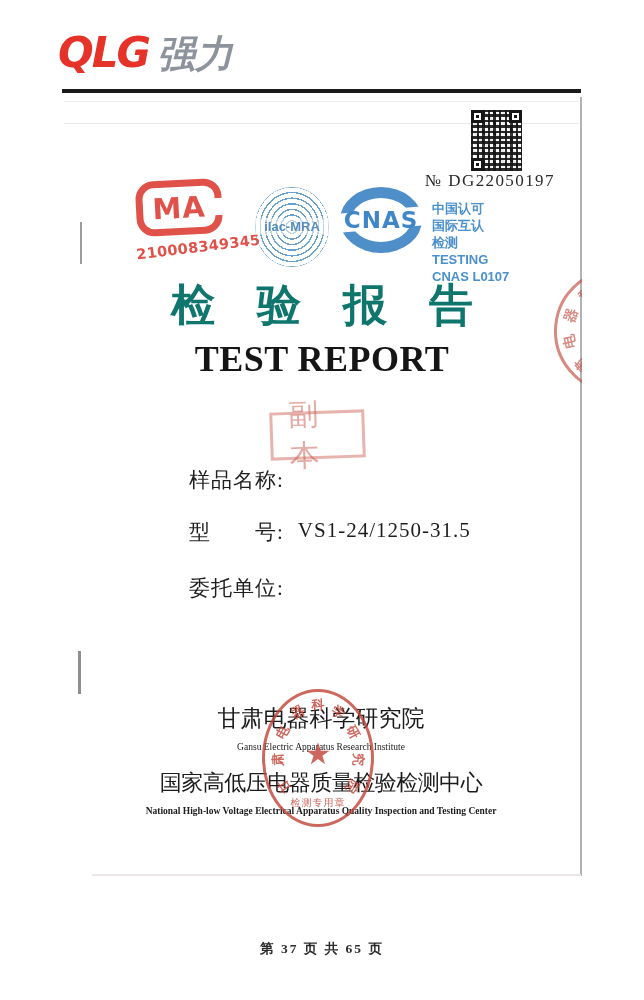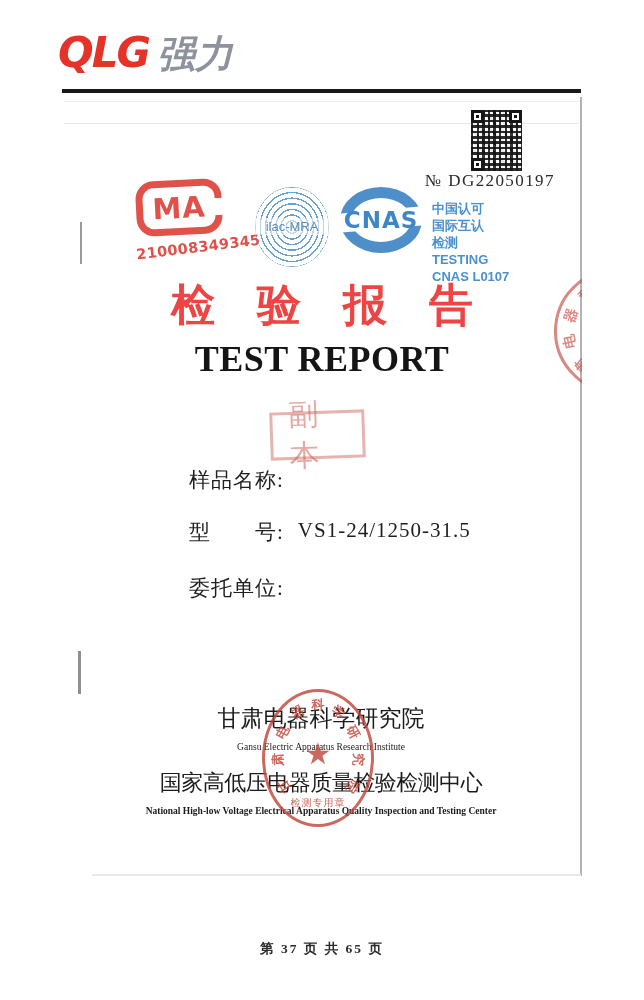--- a/index.html
+++ b/index.html
@@ -43,35 +43,35 @@
     display:flex;align-items:center;justify-content:center;position:relative;transform:rotate(-3deg)}
   .cma-box::after{content:"";position:absolute;right:-9px;top:13px;width:11px;height:17px;background:#fff}
   .cma-ma{font-family:"DejaVu Sans",sans-serif;font-weight:bold;font-size:29px;color:var(--cma-red);letter-spacing:1px}
   .cma-num{margin-top:4px;font-family:"DejaVu Sans",sans-serif;font-weight:bold;font-size:14.5px;
     color:var(--cma-red);transform:rotate(-7deg);letter-spacing:.3px;white-space:nowrap}
 
   .ilac{left:255px;top:187px;width:74px;height:80px;border-radius:50%;opacity:.9;
     background:repeating-radial-gradient(ellipse at 50% 50%,#5b97c8 0 1.3px,rgba(255,255,255,0) 1.3px 5.2px)}
   .ilac-band{position:absolute;left:-4px;right:-4px;top:31px;height:17px;background:rgba(255,255,255,.55);
     display:flex;align-items:center;justify-content:center}
-  .ilac-txt{font-family:"Liberation Sans",sans-serif;font-weight:normal;font-size:13px;color:#447fb4;letter-spacing:0}
+  .ilac-txt{font-family:"Liberation Sans",sans-serif;font-weight:bold;font-size:13px;color:#447fb4;letter-spacing:0}
 
   .cnas{left:336px;top:186px;width:90px;height:68px}
   .cnas-ring{position:absolute;left:4px;top:1px;width:82px;height:66px;border-radius:50%;
     border:11px solid #3f86c6;opacity:.92}
   .cnas-band{position:absolute;left:-3px;right:-3px;top:24px;height:19px;background:#fff;transform:rotate(-5deg)}
   .cnas-txt{position:absolute;left:0;right:0;top:21px;text-align:center;
     font-family:"DejaVu Sans",sans-serif;font-weight:800;font-size:23px;color:#3f86c6;letter-spacing:1px}
 
   .accred{left:432px;top:200px;font-family:"Liberation Sans",sans-serif;font-weight:bold;
     font-size:13px;line-height:17px;color:#4a90cc}
 
   
   .title-cn{left:0;top:282px;width:644px;text-align:center;font-size:44px;line-height:48px;
-    font-weight:600;letter-spacing:42px;padding-left:42px;color:#ef4444}
+    font-weight:600;letter-spacing:42px;padding-left:42px;color:#0f766e}
   .title-en{left:0;top:338px;width:644px;text-align:center;font-size:36px;line-height:42px;
     font-weight:bold;color:#151515;letter-spacing:.5px}
 
   
   .copy{left:270px;top:411px;width:95px;height:48px;border:3px solid rgba(201,87,76,.45);
     transform:rotate(-2deg);display:flex;align-items:center;justify-content:center;
     font-size:30px;color:rgba(201,87,76,.5);letter-spacing:16px;padding-left:16px}
 
   
   .frow{left:189px;display:flex;gap:14px;font-size:21px;color:#1e1e1e;white-space:nowrap}

